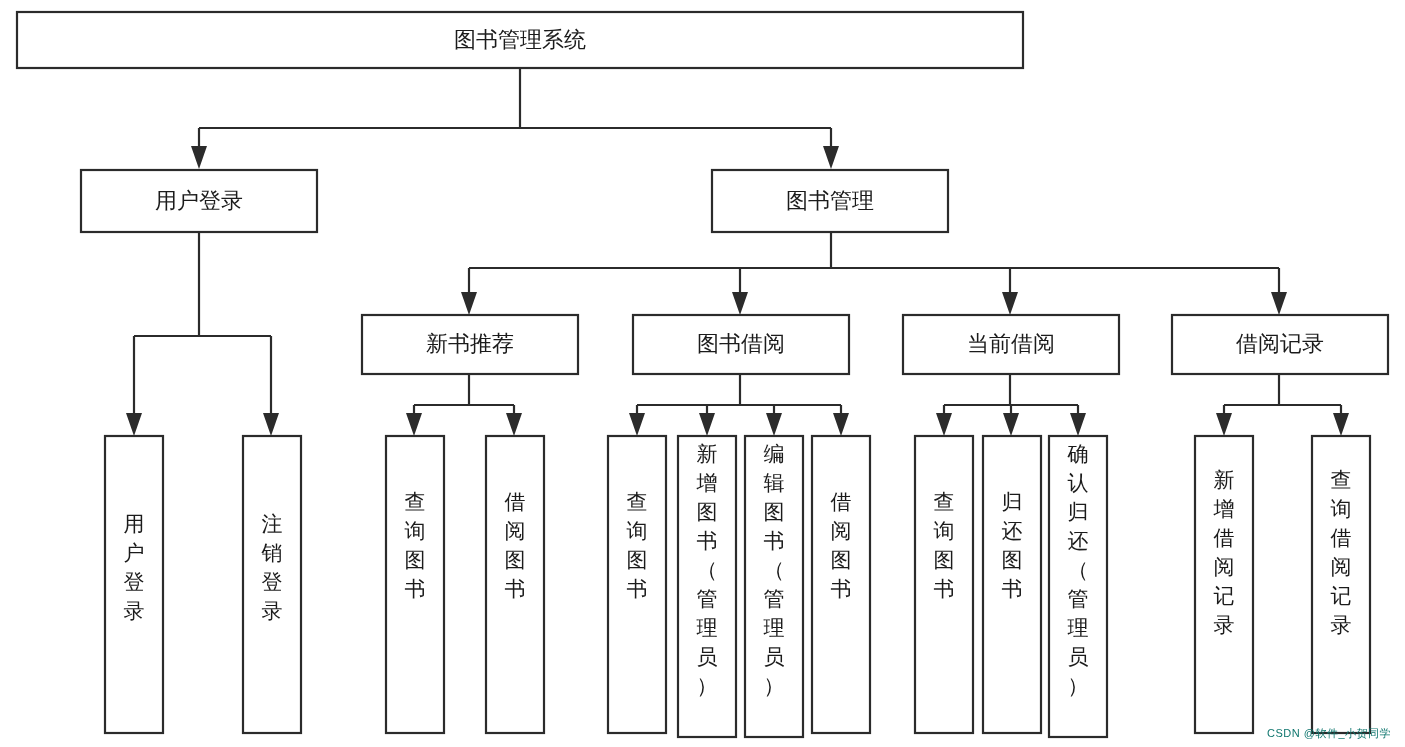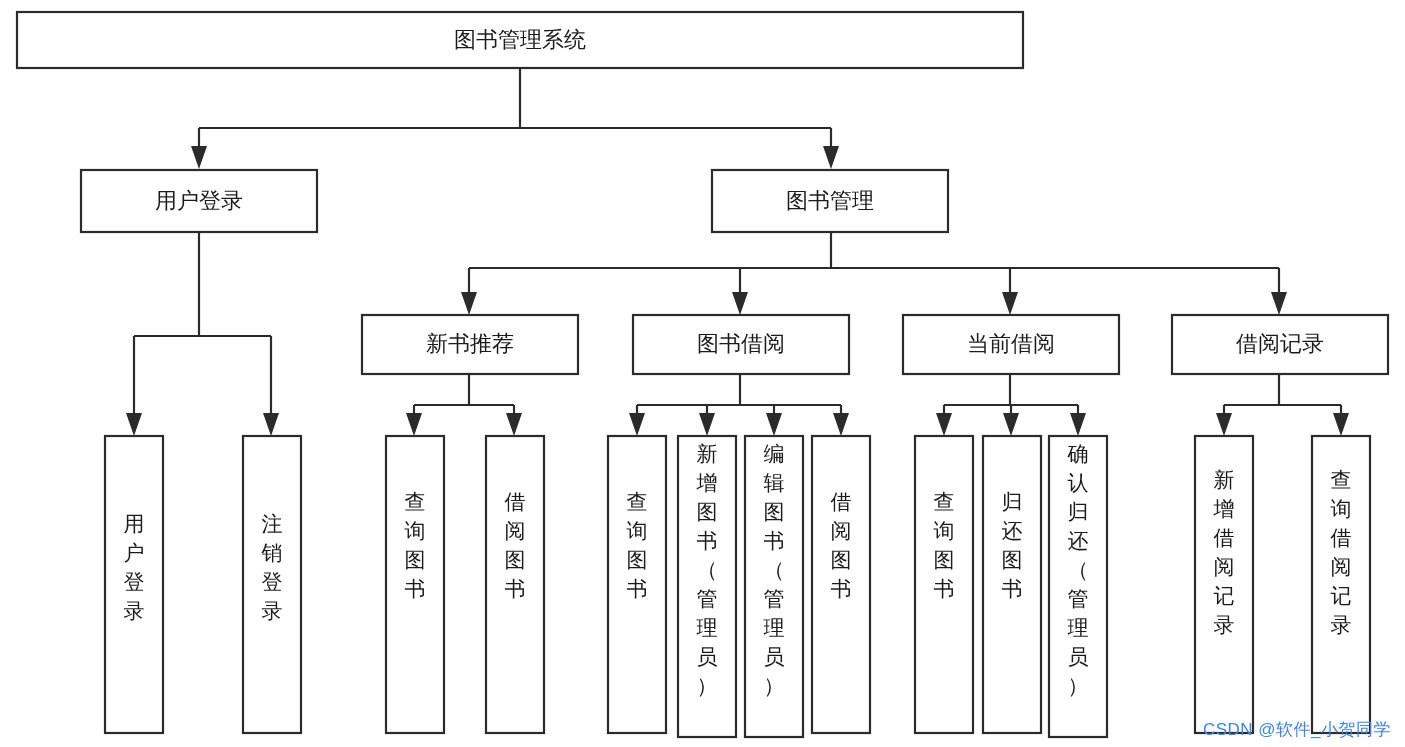--- a/index.html
+++ b/index.html
@@ -45,22 +45,22 @@
   }
   .arrow-head {
     fill: #2b2b2b;
     stroke: none;
   }
   .watermark {
     position: absolute;
     right: 14px;
     bottom: 6px;
     font-family: "Liberation Sans", "DejaVu Sans", sans-serif;
-    font-size: 17px;
-    color: #3b82f6;
+    font-size: 11px;
+    color: #0f766e;
     letter-spacing: 0.5px;
     white-space: nowrap;
     pointer-events: none;
   }
 </style>
 </head>
 <body>
 
 <svg id="diagram" viewBox="0 0 1405 747" xmlns="http://www.w3.org/2000/svg">
 

